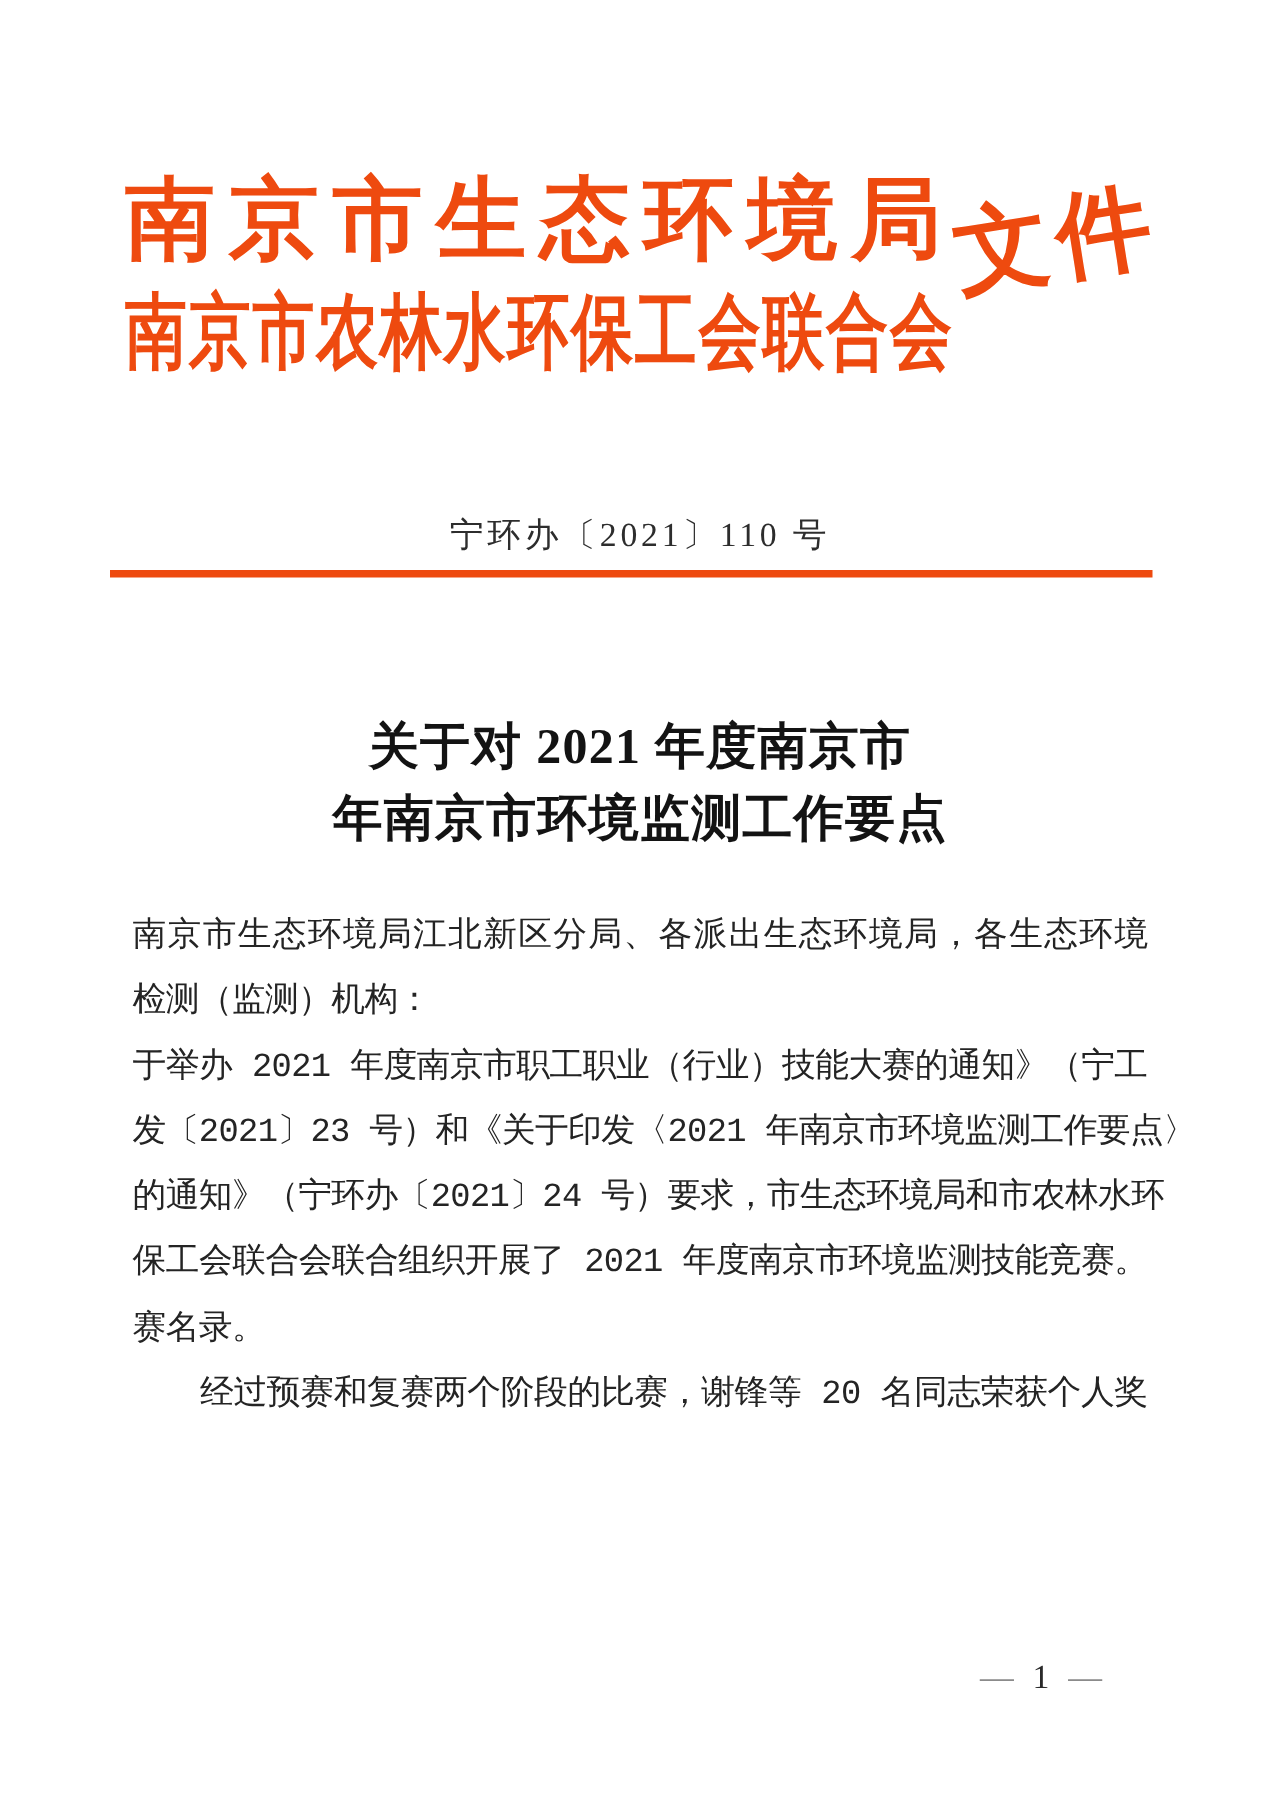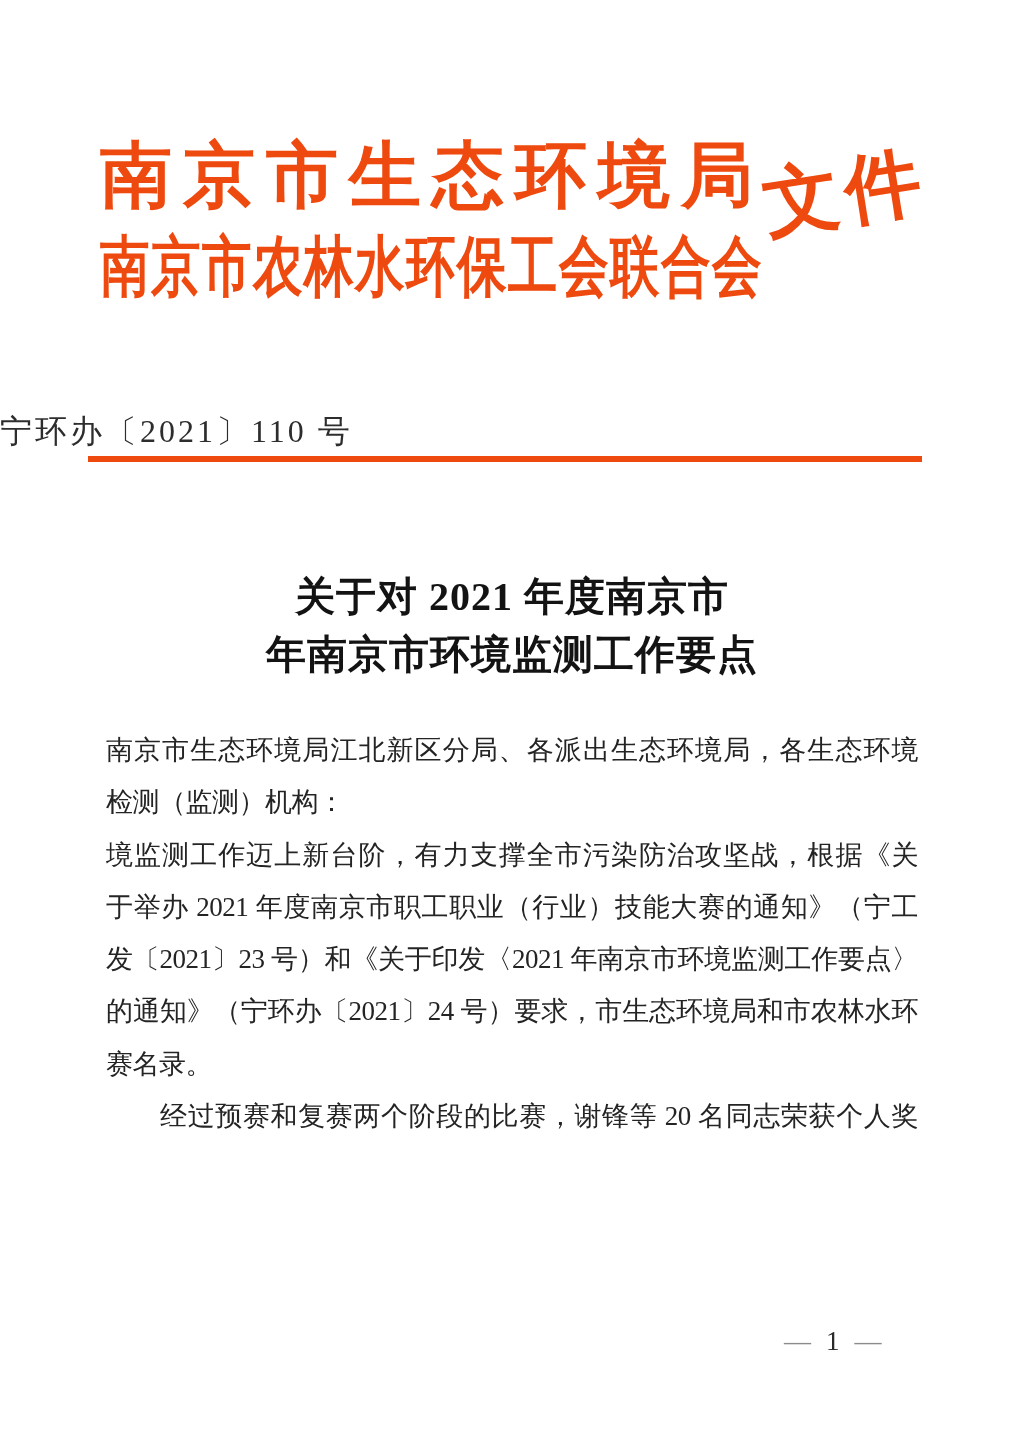--- a/index.html
+++ b/index.html
@@ -51,22 +51,22 @@
     white-space: nowrap;
     transform: rotate(-9deg);
     transform-origin: left center;
   }
   
   .docnum {
     position: absolute;
     left: 0;
     top: 410px;
     width: 100%;
-    text-align: left;
-    font-size: 32px;
+    text-align: center;
+    font-size: 27px;
     letter-spacing: 3px;
     color: #2d2d2d;
   }
   
   .redline {
     position: absolute;
     left: 88px;
     top: 456px;
     width: 834px;
     height: 6px;
@@ -87,20 +87,21 @@
   }
   
   .body {
     position: absolute;
     left: 106px;
     top: 724px;
     width: 812px;
     font-size: 27px;
     letter-spacing: -0.5px;
     color: #242424;
+    font-family: Liberation Mono, monospace;
   }
   .line {
     height: 52.3px;
     line-height: 52.3px;
     text-align: justify;
     text-align-last: justify;
     white-space: nowrap;
   }
   .line.end { text-align-last: left; }
   .line.ind { text-indent: 2em; }
@@ -132,24 +133,24 @@
   <div class="redline"></div>
 
   <div class="title">
     <div>关于对 2021 年度南京市</div>
     <div>年南京市环境监测工作要点</div>
   </div>
 
   <div class="body">
     <div class="line">南京市生态环境局江北新区分局、各派出生态环境局，各生态环境</div>
     <div class="line end">检测（监测）机构：</div>
-    <div class="line">境监测工作迈上新台阶，有力支撑全市污染防治攻坚战，根据《关</div>
     <div class="line">于举办 2021 年度南京市职工职业（行业）技能大赛的通知》（宁工</div>
     <div class="line">发〔2021〕23 号）和《关于印发〈2021 年南京市环境监测工作要点〉</div>
     <div class="line">的通知》（宁环办〔2021〕24 号）要求，市生态环境局和市农林水环</div>
+    <div class="line">保工会联合会联合组织开展了 2021 年度南京市环境监测技能竞赛。</div>
     <div class="line end">赛名录。</div>
     <div class="line ind">经过预赛和复赛两个阶段的比赛，谢锋等 20 名同志荣获个人奖</div>
   </div>
 
   <div class="pagenum">
     <span class="dash">—</span><span class="num">1</span><span class="dash">—</span>
   </div>
 
 </div>
 

